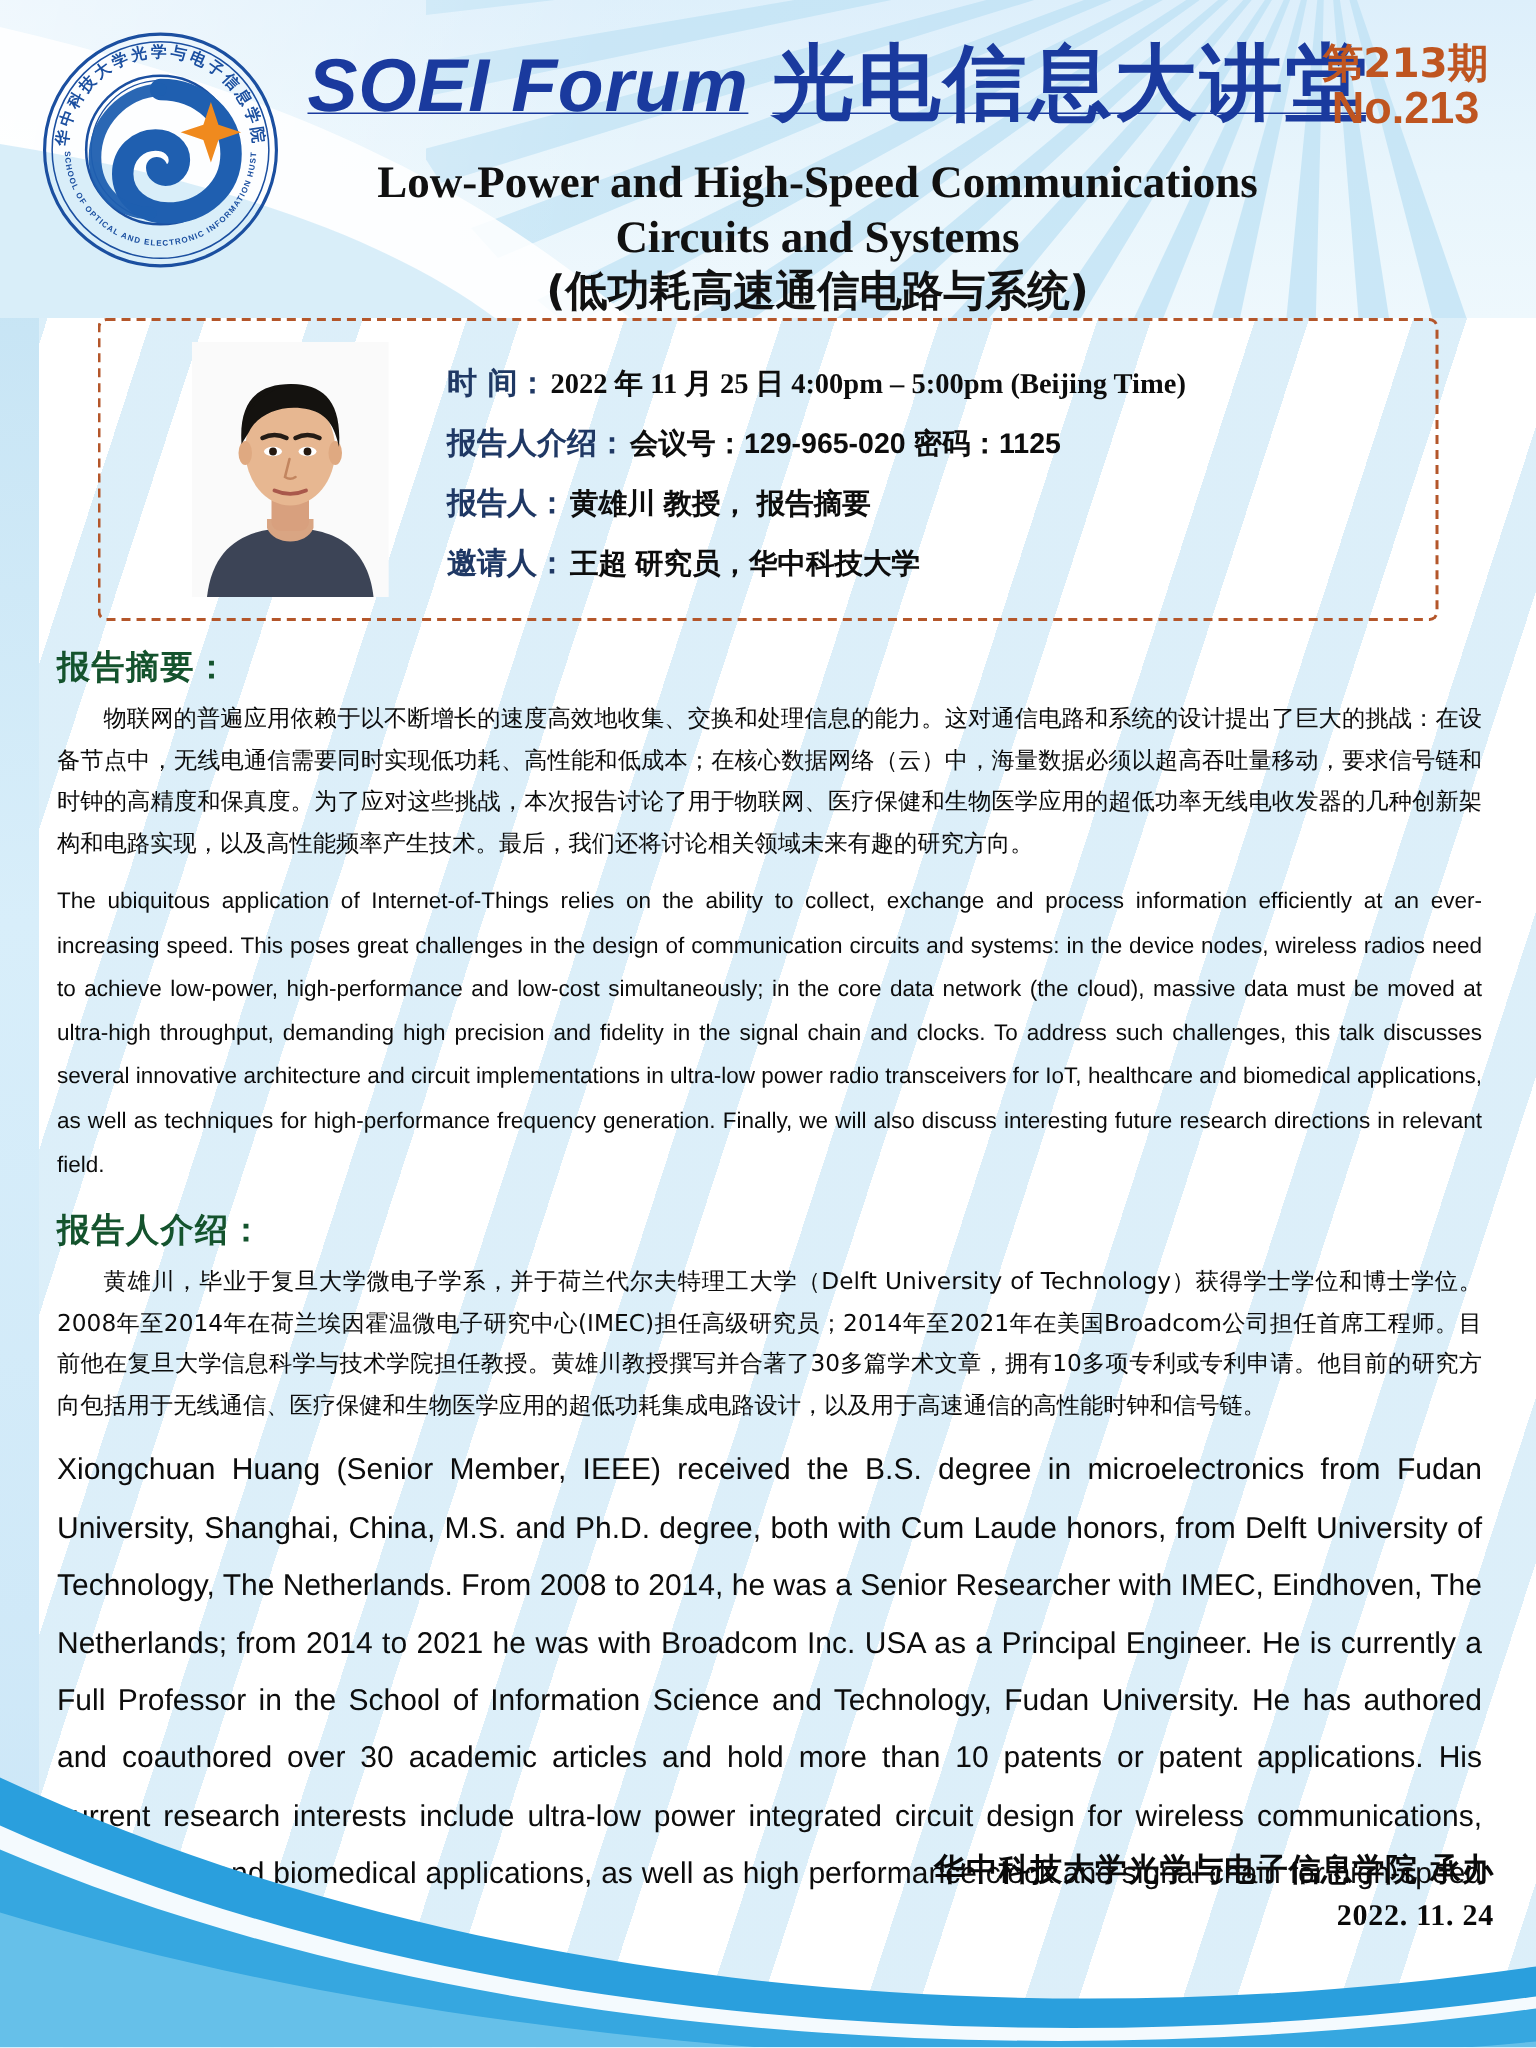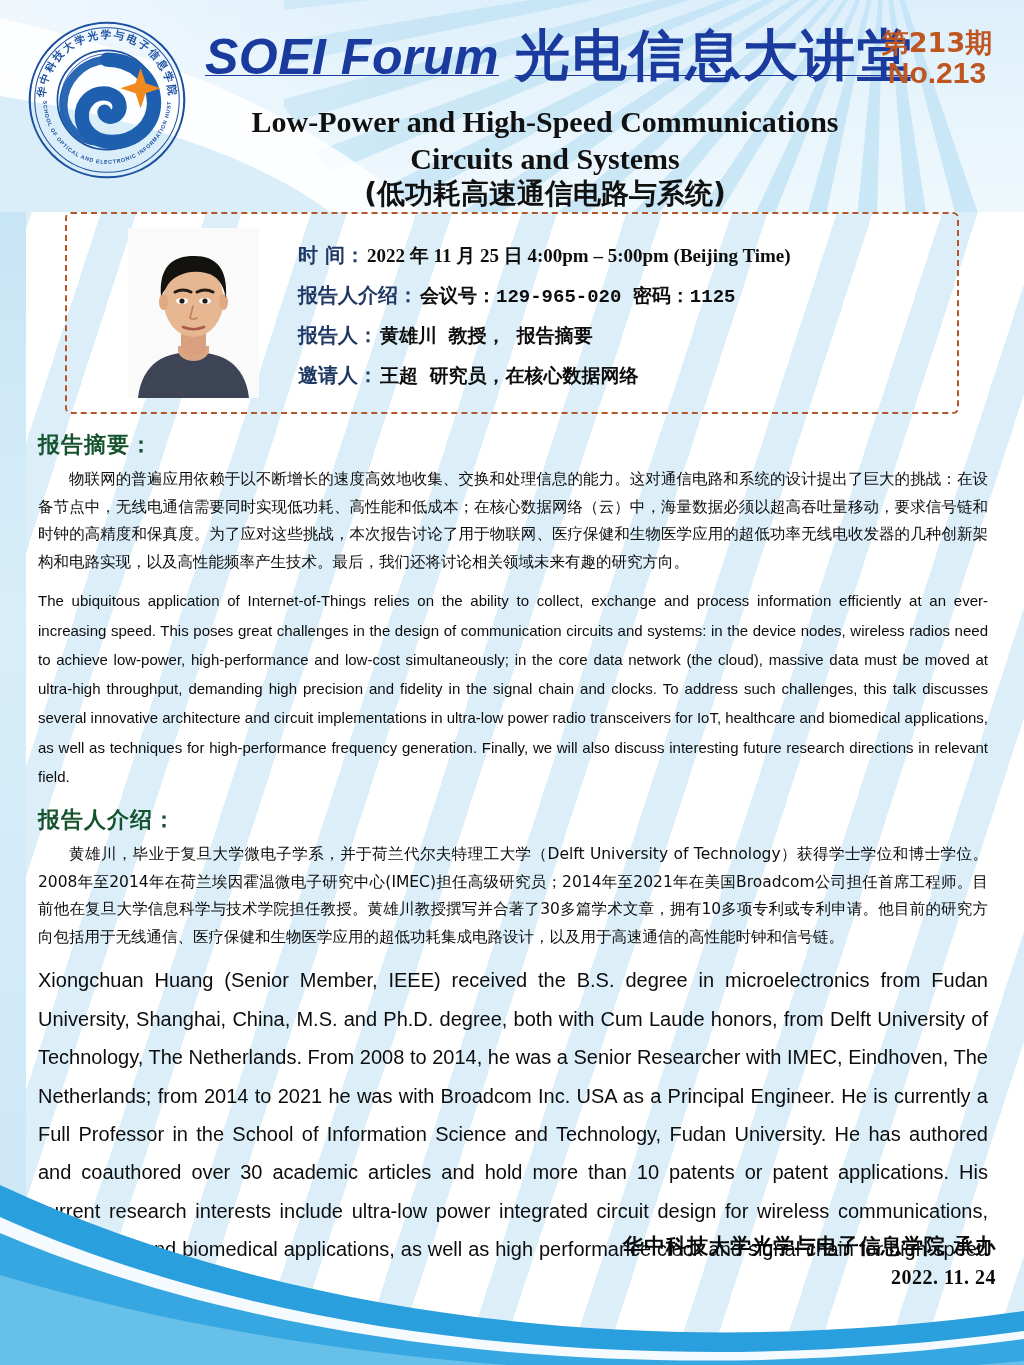--- a/index.html
+++ b/index.html
@@ -91,21 +91,21 @@
   .info-label{
     color:#1f3864;font-weight:bold;font-size:20px;
     font-family:"DejaVu Sans",sans-serif;flex:0 0 auto;
   }
   .info-value{
     color:#0d0d0d;font-weight:bold;font-size:19px;
     font-family:"Liberation Serif","DejaVu Serif",serif;margin-left:2px;
   }
   .info-value-cn{
     color:#0d0d0d;font-weight:bold;font-size:19px;
-    font-family:Liberation Mono, monospace;margin-left:2px;
+    font-family:Liberation Sans, sans-serif;margin-left:2px;
   }
 
   
   .content{position:absolute;left:38px;top:430px;width:950px;}
   .sec-head{
     color:#14532d;font-weight:bold;font-size:22px;
     font-family:"DejaVu Sans",sans-serif;margin:0 0 6px 0;letter-spacing:1px;
   }
   .p-cn{
     font-family:"DejaVu Sans",sans-serif;
@@ -255,21 +255,21 @@
     <div class="info-row">
       <span class="info-label">报告人介绍：</span>
       <span class="info-value-cn">会议号：129-965-020 密码：1125</span>
     </div>
     <div class="info-row">
       <span class="info-label">报告人：</span>
       <span class="info-value-cn">黄雄川 教授， 报告摘要</span>
     </div>
     <div class="info-row">
       <span class="info-label">邀请人：</span>
-      <span class="info-value-cn">王超 研究员，在核心数据网络</span>
+      <span class="info-value-cn">王超 研究员，华中科技大学</span>
     </div>
   </div>
 
   <div class="content">
     <h2 class="sec-head">报告摘要：</h2>
     <p class="p-cn">物联网的普遍应用依赖于以不断增长的速度高效地收集、交换和处理信息的能力。这对通信电路和系统的设计提出了巨大的挑战：在设备节点中，无线电通信需要同时实现低功耗、高性能和低成本；在核心数据网络（云）中，海量数据必须以超高吞吐量移动，要求信号链和时钟的高精度和保真度。为了应对这些挑战，本次报告讨论了用于物联网、医疗保健和生物医学应用的超低功率无线电收发器的几种创新架构和电路实现，以及高性能频率产生技术。最后，我们还将讨论相关领域未来有趣的研究方向。</p>
     <p class="p-en-sans">The ubiquitous application of Internet-of-Things relies on the ability to collect, exchange and process information efficiently at an ever-increasing speed. This poses great challenges in the design of communication circuits and systems: in the device nodes, wireless radios need to achieve low-power, high-performance and low-cost simultaneously; in the core data network (the cloud), massive data must be moved at ultra-high throughput, demanding high precision and fidelity in the signal chain and clocks. To address such challenges, this talk discusses several innovative architecture and circuit implementations in ultra-low power radio transceivers for IoT, healthcare and biomedical applications, as well as techniques for high-performance frequency generation. Finally, we will also discuss interesting future research directions in relevant field.</p>
 
     <h2 class="sec-head sec2">报告人介绍：</h2>
     <p class="p-cn">黄雄川，毕业于复旦大学微电子学系，并于荷兰代尔夫特理工大学（Delft University of Technology）获得学士学位和博士学位。2008年至2014年在荷兰埃因霍温微电子研究中心(IMEC)担任高级研究员；2014年至2021年在美国Broadcom公司担任首席工程师。目前他在复旦大学信息科学与技术学院担任教授。黄雄川教授撰写并合著了30多篇学术文章，拥有10多项专利或专利申请。他目前的研究方向包括用于无线通信、医疗保健和生物医学应用的超低功耗集成电路设计，以及用于高速通信的高性能时钟和信号链。</p>

